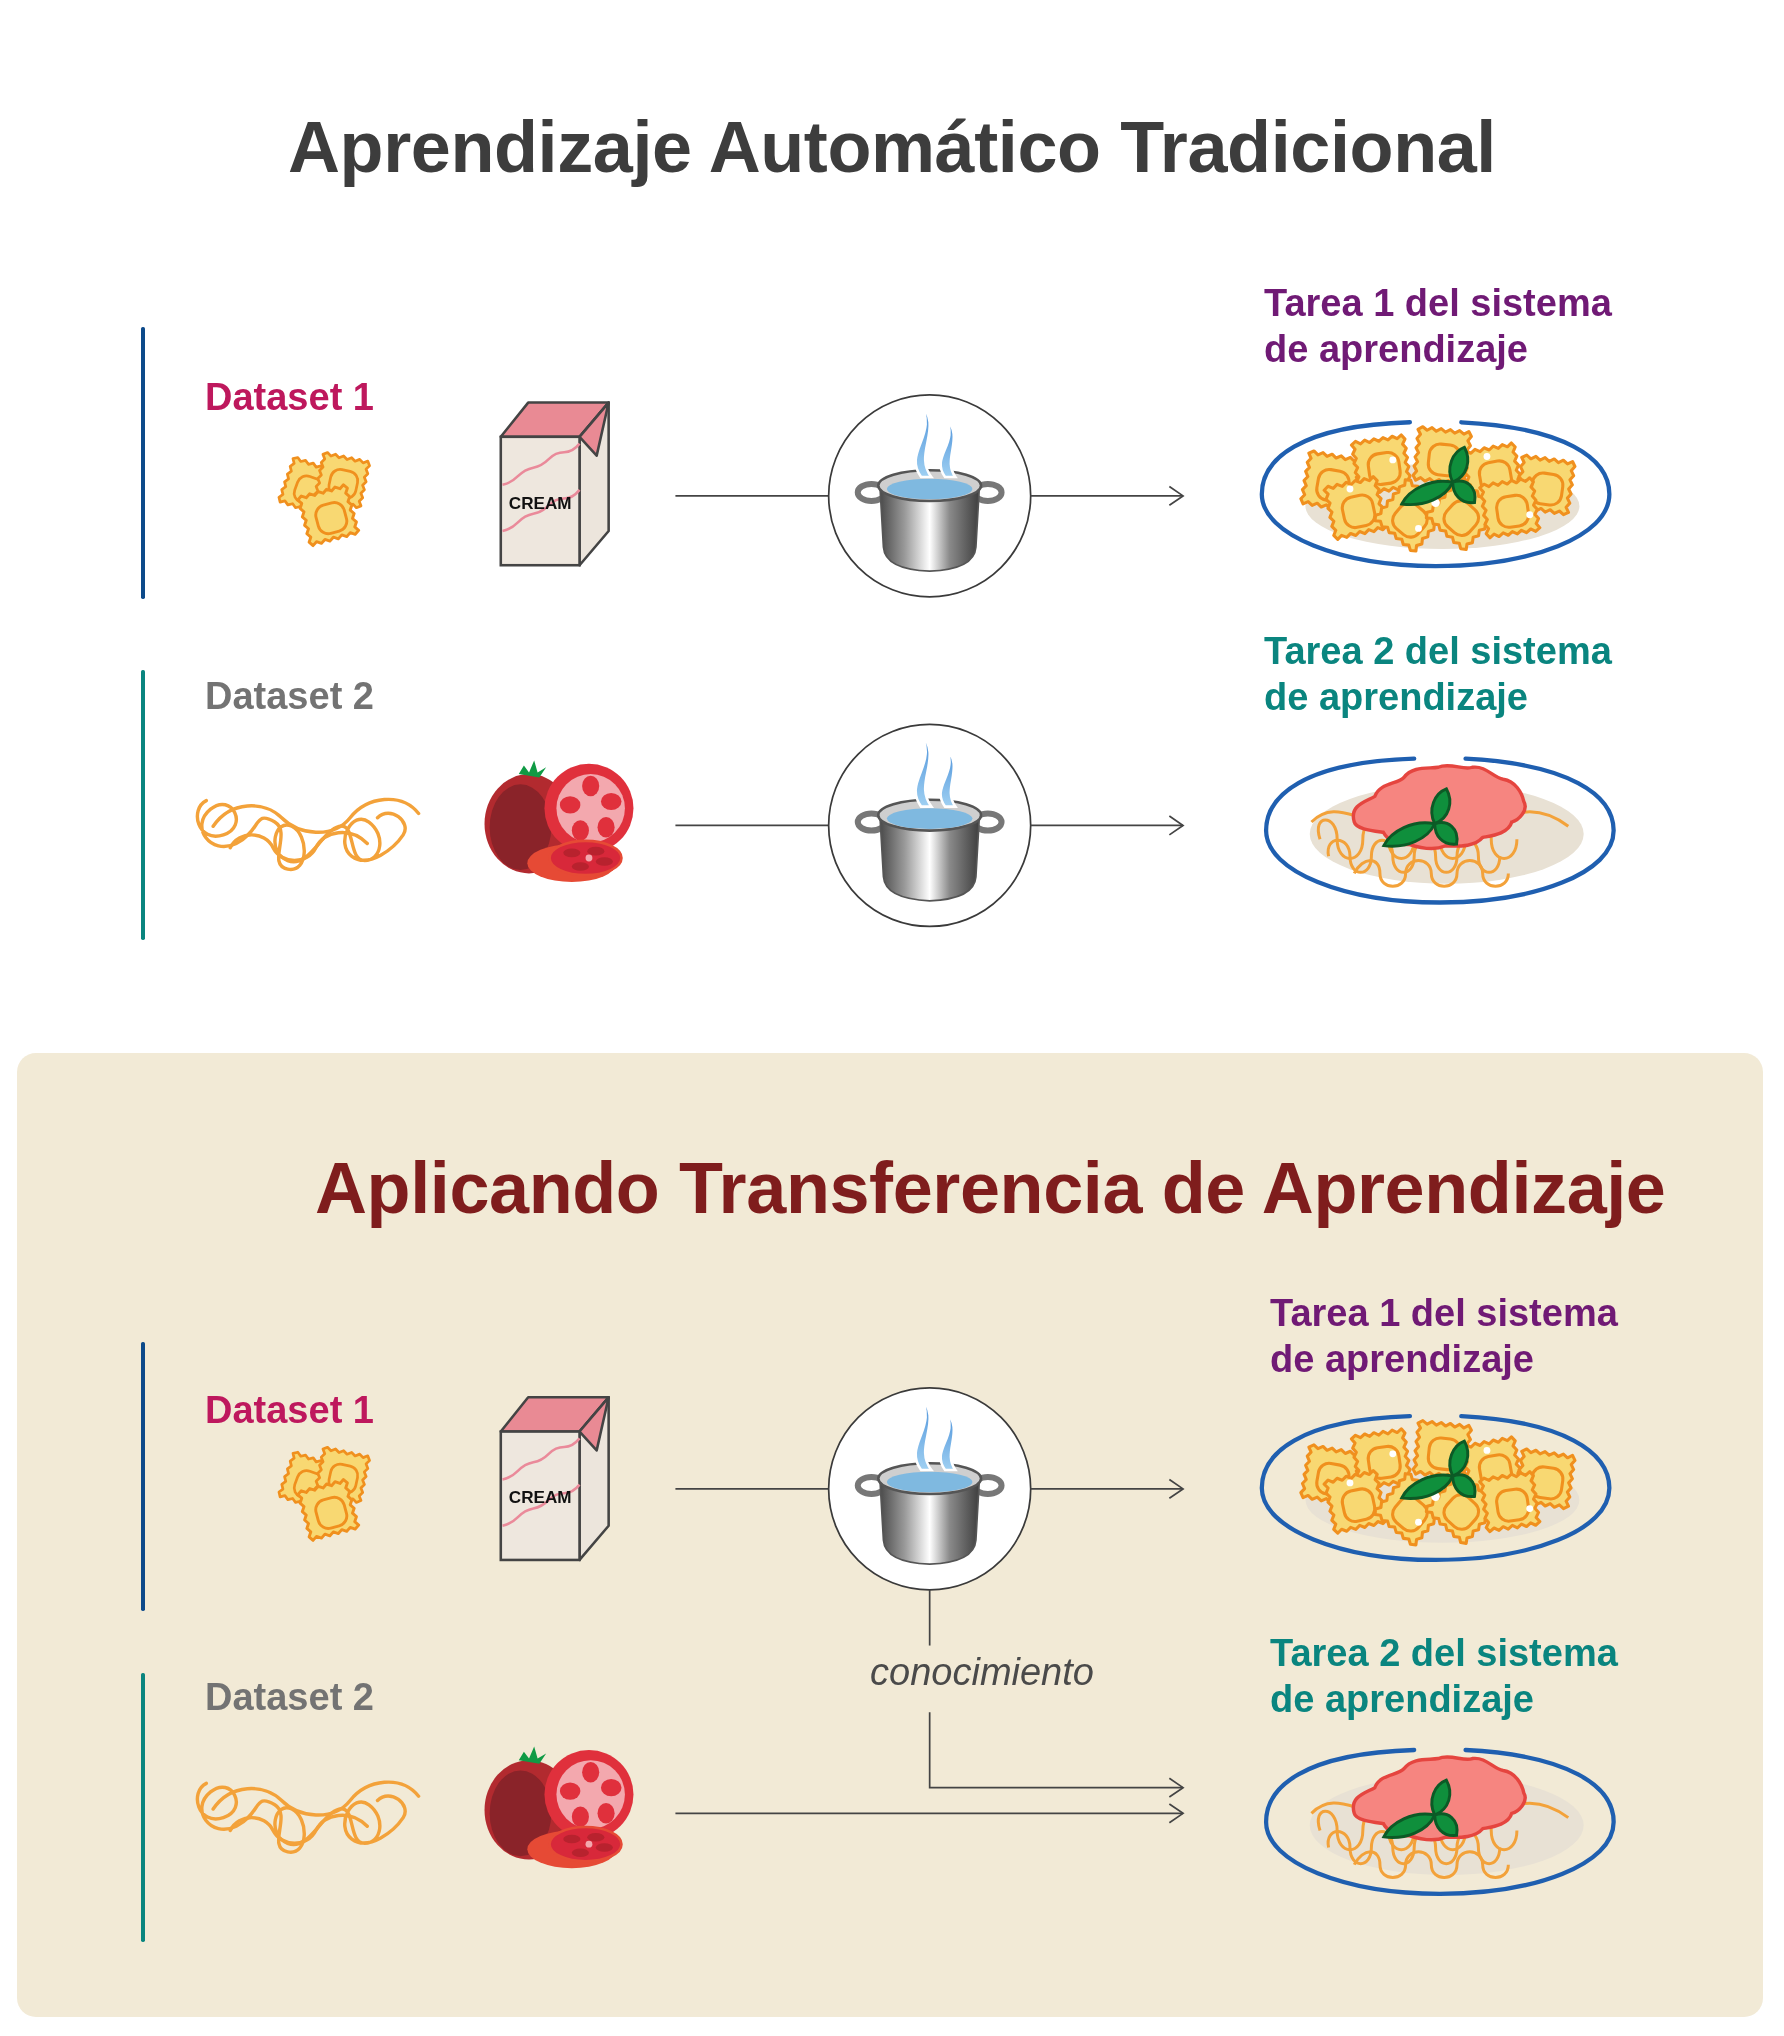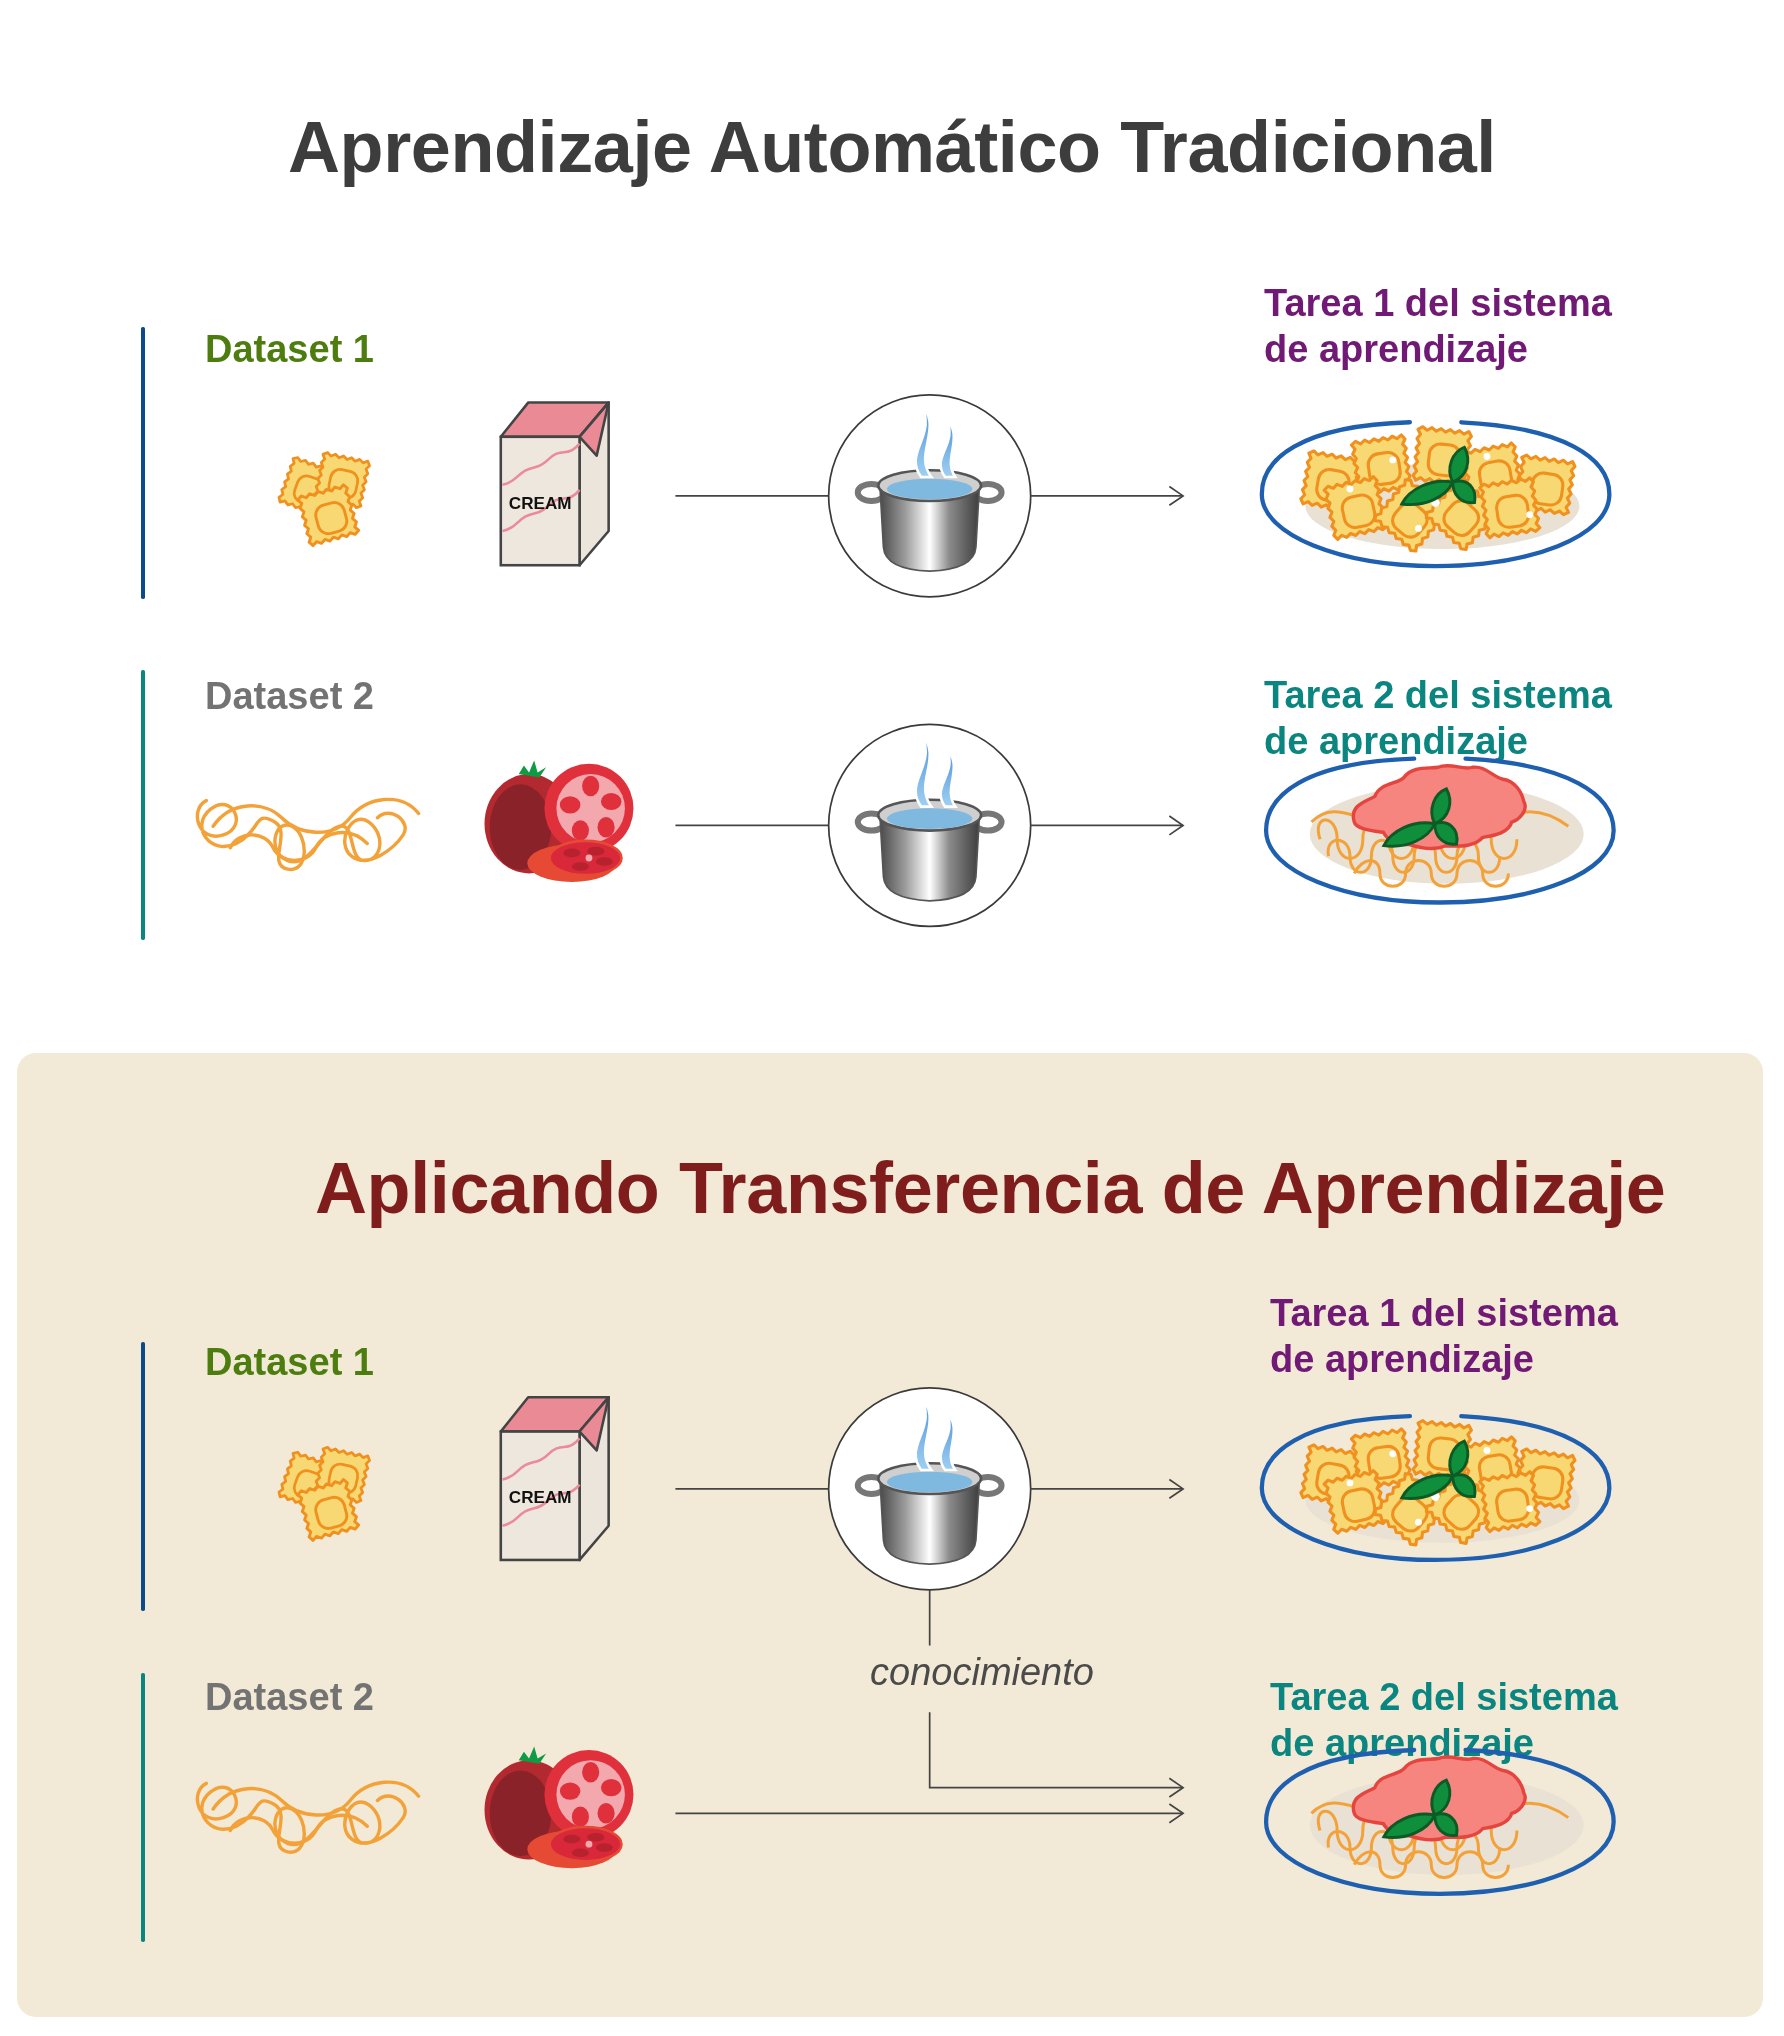--- a/index.html
+++ b/index.html
@@ -5,25 +5,25 @@
   html, body { margin:0; padding:0; background:#ffffff; }
   body { width:1784px; height:2037px; position:relative; overflow:hidden; font-family:"Liberation Sans","DejaVu Sans",sans-serif; }
   .title { position:absolute; left:0; width:1784px; text-align:center; font-weight:bold; font-size:72px; letter-spacing:-0.4px; }
   .title-1 { top:106px; color:#3d3d3d; }
   .title-2 { top:1147px; color:#7f1d1d; left:315px; width:auto; text-align:left; }
   .panel { position:absolute; left:17px; top:1053px; width:1746px; height:964px; background:#f2ead6; border-radius:19px; }
   .bar { position:absolute; width:4.3px; border-radius:1.7px; }
   .bar.blue { background:#0d4a8a; }
   .bar.teal { background:#0a857f; }
   .ds-label { position:absolute; font-weight:bold; font-size:38px; }
-  .ds-label.blue { color:#4d7c0f; }
+  .ds-label.blue { color:#be185d;margin-top:48px; }
   .ds-label.teal { color:#737373; }
   .task-label { position:absolute; font-weight:bold; font-size:38px; line-height:46px; }
   .task-label.blue { color:#701a75; }
-  .task-label.teal { color:#0a857f;margin-top:44px; }
+  .task-label.teal { color:#0a857f; }
   .task-label span { display:block; }
   svg.layer { position:absolute; left:0; top:0; }
   .knowledge { position:absolute; font-style:italic; font-size:38px; color:#4a4a4a; left:818px; top:1651px; width:240px; text-align:center;margin-left:44px; }
 </style>
 </head>
 <body>
 
 <div class="panel"></div>
 
 <div class="title title-1">Aprendizaje Automático Tradicional</div>

